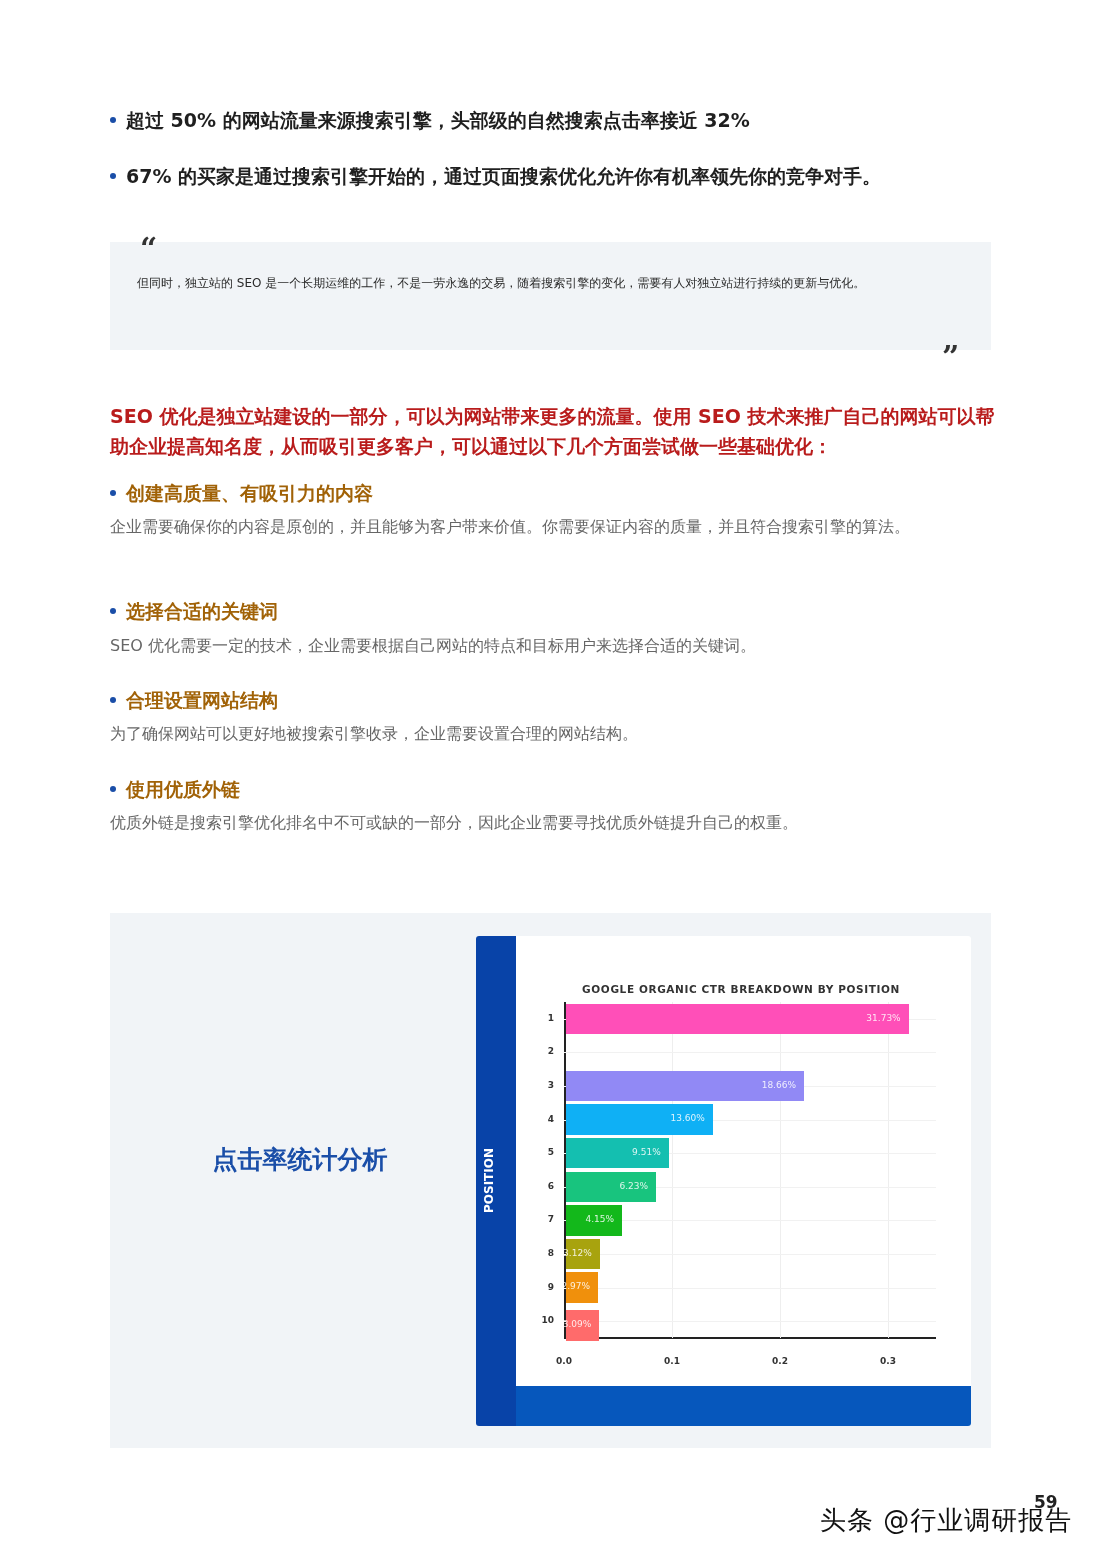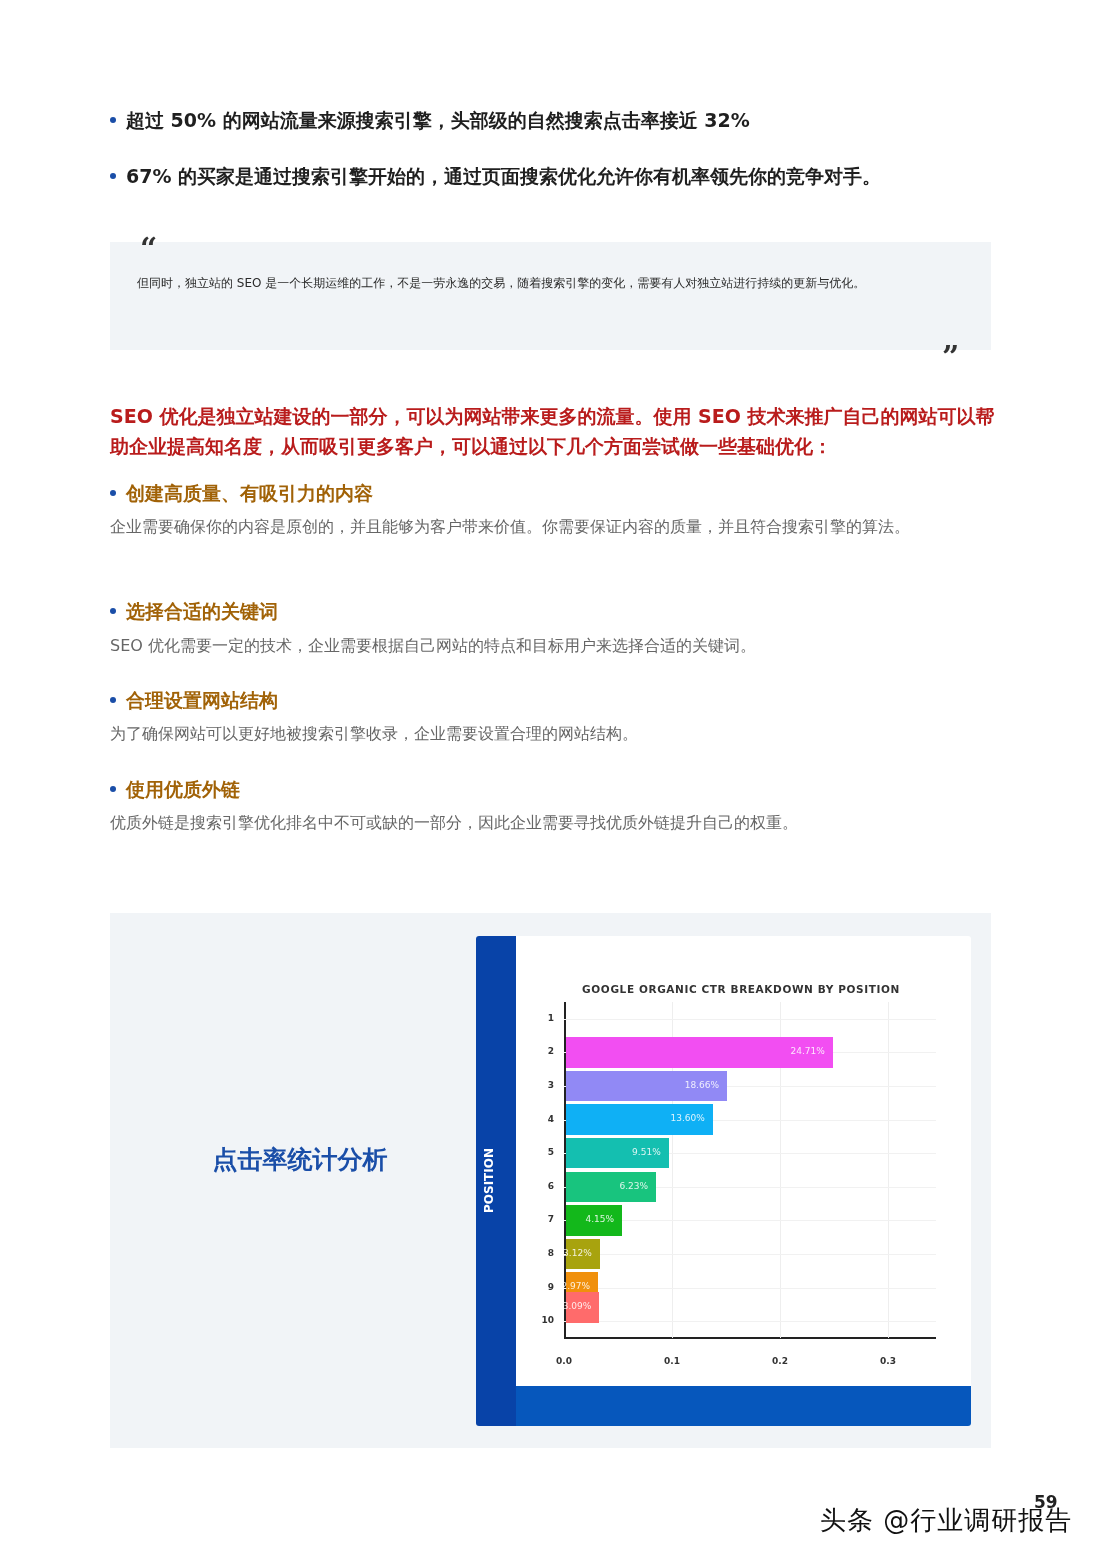--- a/index.html
+++ b/index.html
@@ -79,28 +79,28 @@
     <div class="axis-x"></div>
   <div class="xt" style="left: 0px;">0.0</div>
       <div class="gridv" style="left: 108px;"></div>
       <div class="xt" style="left: 108px;">0.1</div>
       <div class="gridv" style="left: 216px;"></div>
       <div class="xt" style="left: 216px;">0.2</div>
       <div class="gridv" style="left: 324px;"></div>
       <div class="xt" style="left: 324px;">0.3</div>
       <div class="gridh" style="top: 16.8px;"></div>
       <div class="cat" style="top: 10.8px;">1</div>
+      <div class="bar" style="top: 1.5px; height: 30.6px; width: 342.684px; background: rgb(255, 79, 184);">
+        <span class="bar-val">31.73%</span>
+      </div>
       <div class="gridh" style="top: 50.4px;"></div>
       <div class="cat" style="top: 44.4px;">2</div>
-      <div class="bar" style="top: 35.1px; height: 30.6px; width: 266.868px; background: rgb(242, 78, 242);">
-        <span class="bar-val">24.71%</span>
-      </div>
       <div class="gridh" style="top: 84px;"></div>
       <div class="cat" style="top: 78px;">3</div>
-      <div class="bar" style="top: 68.7px; height: 30.6px; width: 161px; background: rgb(145, 137, 245);">
+      <div class="bar" style="top: 68.7px; height: 30.6px; width: 238px; background: rgb(145, 137, 245);">
         <span class="bar-val">18.66%</span>
       </div>
       <div class="gridh" style="top: 117.6px;"></div>
       <div class="cat" style="top: 111.6px;">4</div>
       <div class="bar" style="top: 102.3px; height: 30.6px; width: 146.88px; background: rgb(15, 176, 245);">
         <span class="bar-val">13.60%</span>
       </div>
       <div class="gridh" style="top: 151.2px;"></div>
       <div class="cat" style="top: 145.2px;">5</div>
       <div class="bar" style="top: 135.9px; height: 30.6px; width: 102.708px; background: rgb(20, 191, 176);">
@@ -121,20 +121,20 @@
       <div class="bar" style="top: 236.7px; height: 30.6px; width: 33.696px; background: rgb(168, 163, 14);">
         <span class="bar-val">3.12%</span>
       </div>
       <div class="gridh" style="top: 285.6px;"></div>
       <div class="cat" style="top: 279.6px;">9</div>
       <div class="bar" style="top: 270.3px; height: 30.6px; width: 32.076px; background: rgb(240, 144, 12);">
         <span class="bar-val">2.97%</span>
       </div>
       <div class="gridh" style="top: 319.2px;"></div>
       <div class="cat" style="top: 313.2px;">10</div>
-      <div class="bar" style="top: 290px; height: 30.6px; width: 33.372px; background: rgb(255, 107, 107);">
+      <div class="bar" style="top: 308px; height: 30.6px; width: 33.372px; background: rgb(255, 107, 107);">
         <span class="bar-val">3.09%</span>
       </div>
     </div>
 </div>
 
 <div class="footer-page">59</div>
 <div class="watermark">头条 @行业调研报告</div>
 
 </body></html>

